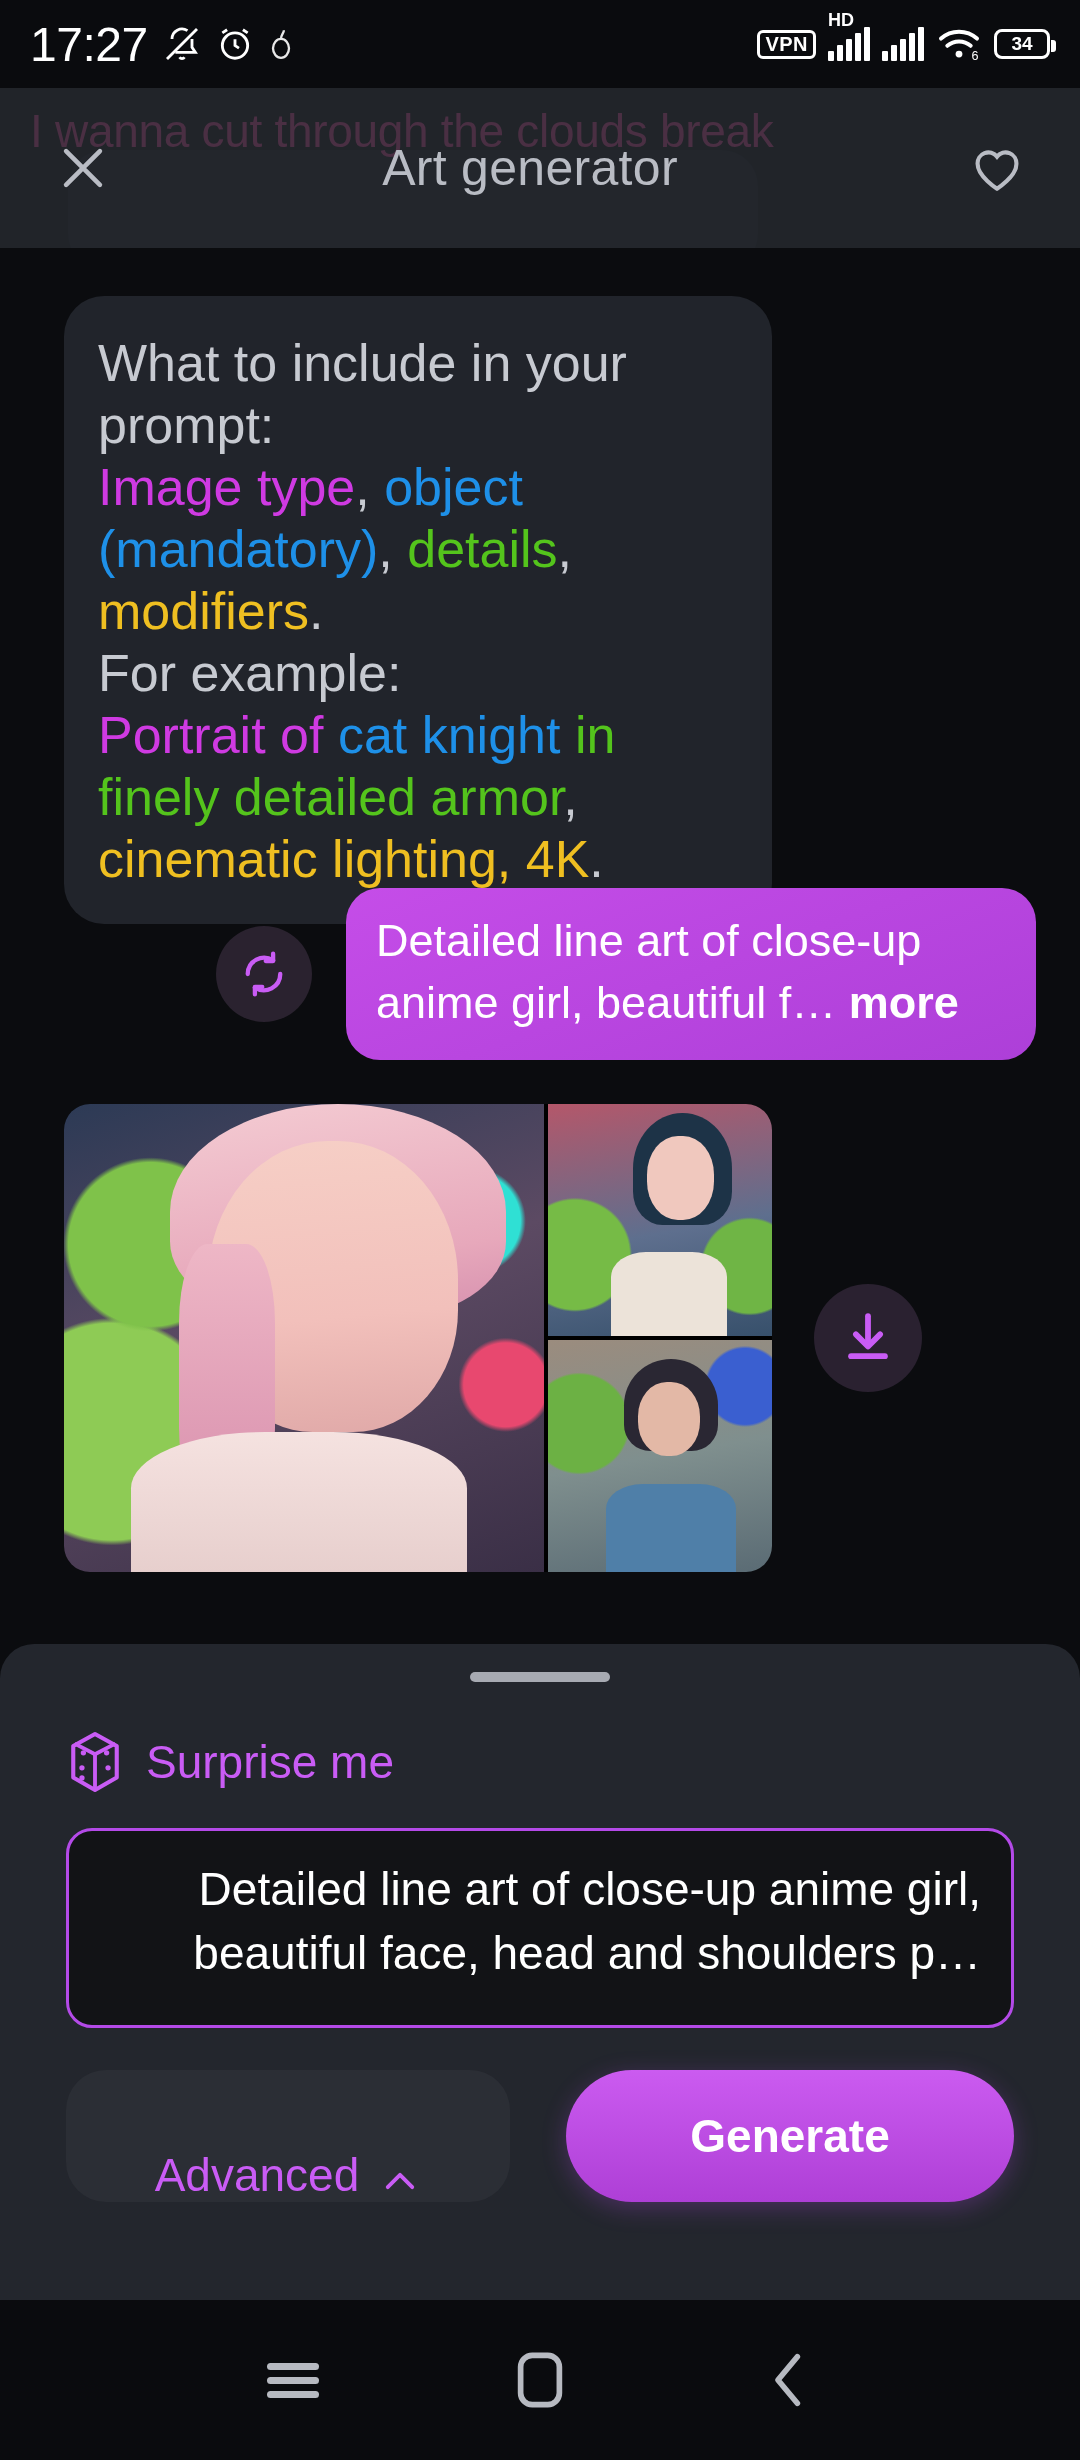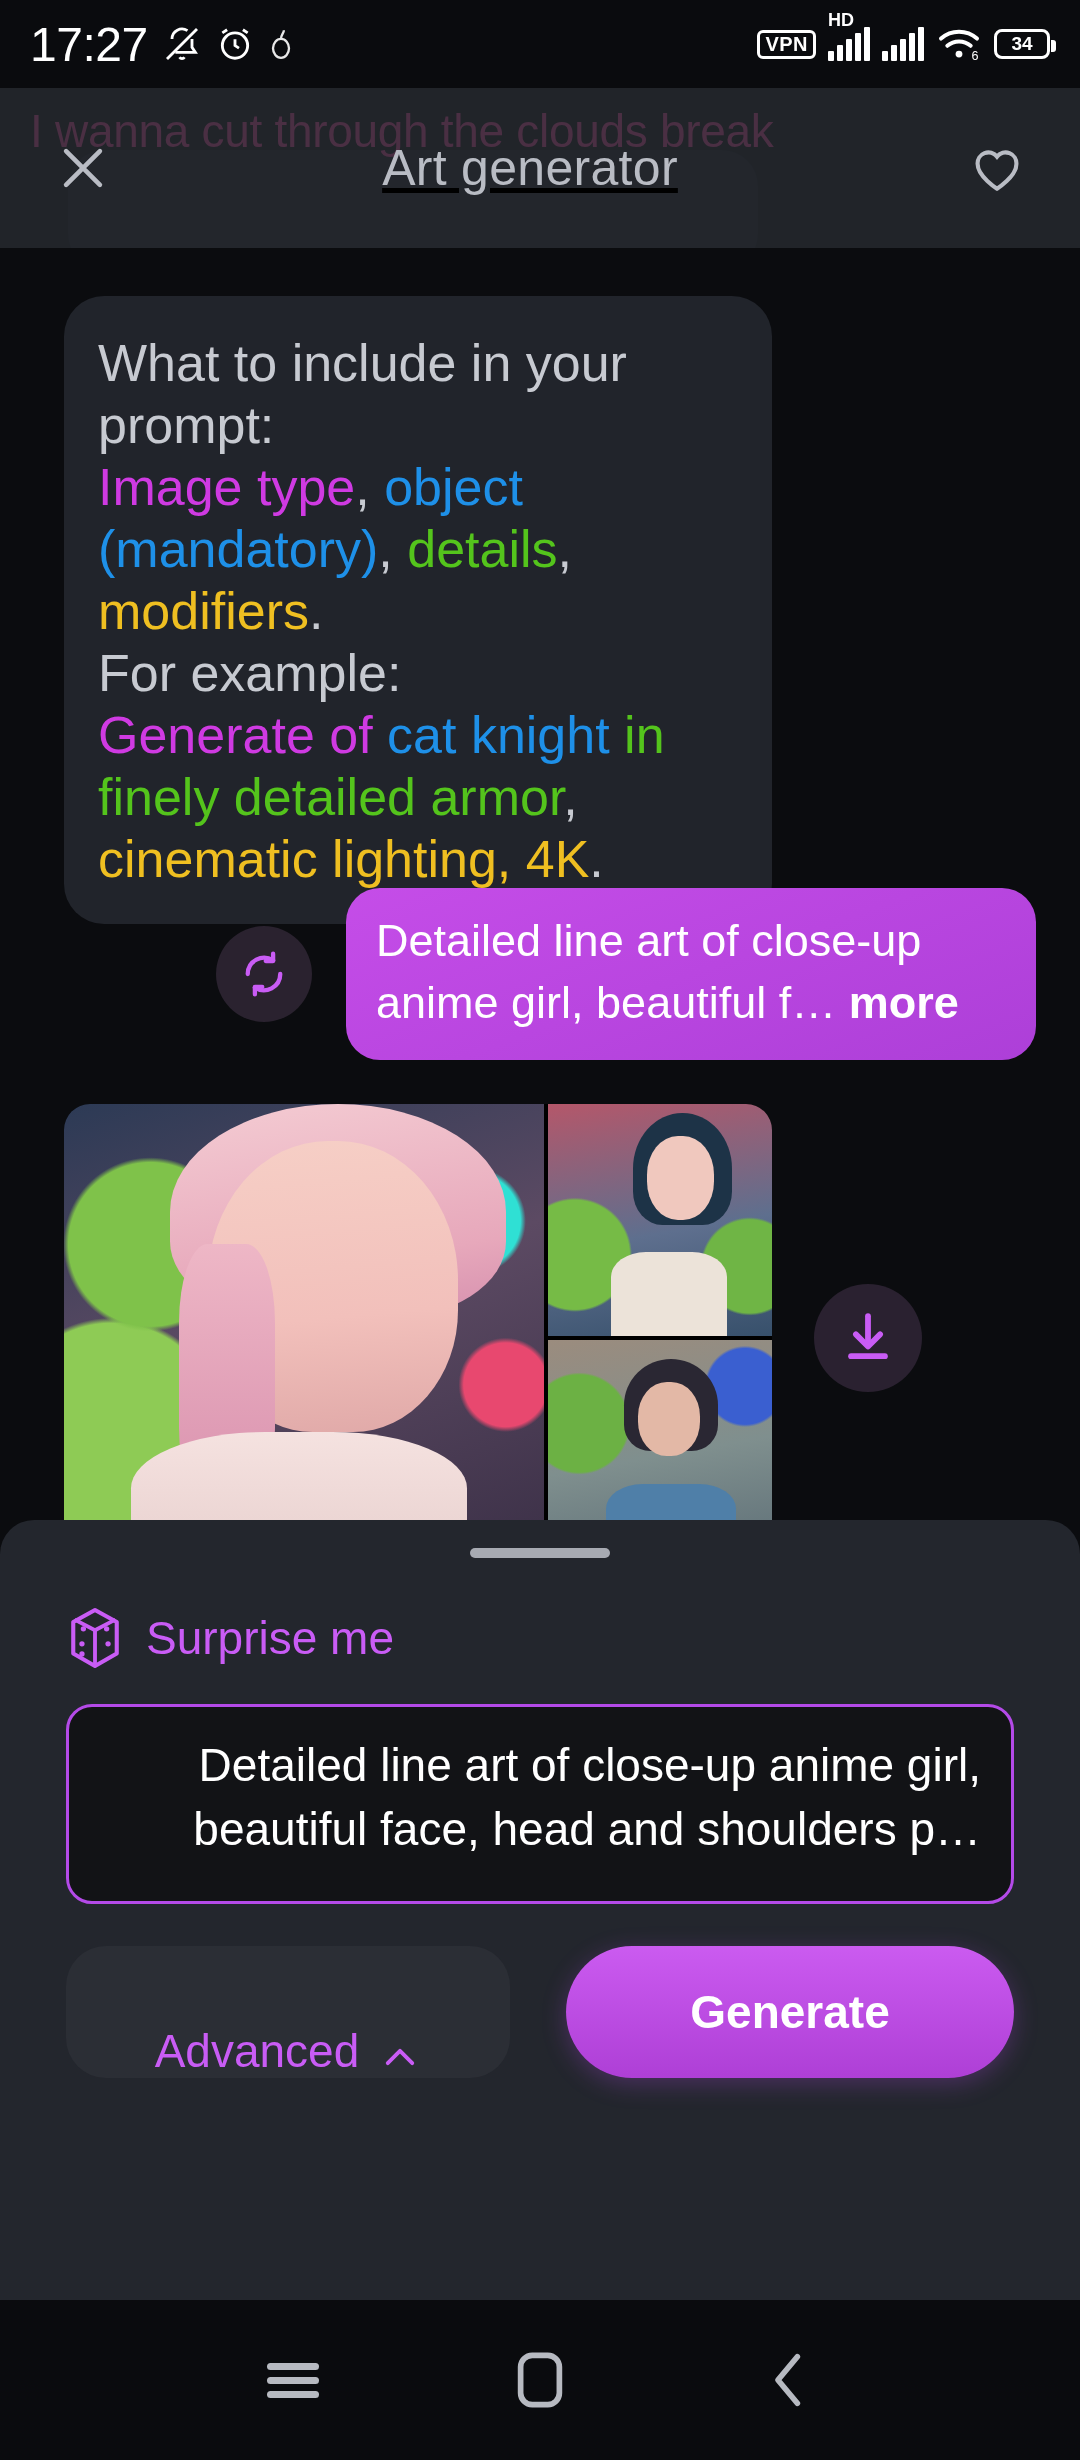--- a/index.html
+++ b/index.html
@@ -34,21 +34,21 @@
   .ghost-line{ position:absolute; top:104px; left:30px; width:1020px;
     font-size:46px; color:#ec4899; white-space:nowrap; letter-spacing:-0.3px; z-index:5; }
 
   
   .ghost-bubble{ position:absolute; top:150px; left:68px; width:690px; height:120px;
     background:#16181d; border-radius:36px; z-index:4; }
 
   
   .appbar{ position:absolute; top:88px; left:0; width:1080px; height:160px;
     background:rgba(38,41,48,0.82); display:flex; align-items:center;
-    padding:11px 44px; z-index:30;text-decoration:underline; }
+    padding:11px 44px; z-index:30; }
   .appbar-title{ flex:1; text-align:center; font-size:50px; color:#b9bcc4;
     letter-spacing:0.3px; padding-right:20px; }
   .icon-btn{ width:78px; height:78px; display:flex; align-items:center;
     justify-content:center; }
 
   
   .chat{ position:absolute; top:248px; left:0; width:1080px; height:1366px;
     background:#0b0c0f; overflow:hidden; z-index:10; }
 
   .info-bubble{ position:absolute; left:64px; top:48px; width:708px;
@@ -74,21 +74,21 @@
   .collage{ margin-left:64px; width:708px; height:468px; border-radius:26px;
     overflow:hidden; display:flex; gap:4px; background:#000; }
   .collage .big{ flex:0 0 480px; position:relative; overflow:hidden; }
   .collage .side{ flex:1; display:flex; flex-direction:column; gap:4px; }
   .collage .side > div{ flex:1; position:relative; overflow:hidden; }
 
   .dl-btn{ margin-left:42px; width:108px; height:108px; border-radius:50%;
     background:#2a2130; display:flex; align-items:center; justify-content:center; }
 
   
-  .sheet{ position:absolute; left:0; bottom:160px; width:1080px; height:780px;
+  .sheet{ position:absolute; left:0; bottom:160px; width:1080px; height:656px;
     background:#23262d; border-radius:34px 34px 0 0; z-index:20; }
   .grabber{ width:140px; height:10px; border-radius:6px; background:#a7aab2;
     margin:28px auto 0 auto; }
 
   .quickrow{ display:flex; align-items:center; margin:48px 66px 0 66px; }
   .quick{ display:flex; align-items:center; gap:22px; }
   .quick span{ font-size:46px; color:#c95cf5; }
   .quick.right{ margin-left:auto; }
 
   .promptbox{ margin:34px 66px 0 66px; height:200px; border:3px solid #b44ae8;
@@ -228,21 +228,21 @@
 
   <div class="chat">
 
     <div class="info-bubble">
       <p>What to include in your prompt:</p>
       <p>
         <span class="c-magenta">Image type</span><span class="c-grey">, </span><span class="c-blue">object (mandatory)</span><span class="c-grey">, </span><span class="c-green">details</span><span class="c-grey">, </span><span class="c-yellow">modifiers</span><span class="c-grey">.</span>
       </p>
       <p>For example:</p>
       <p>
-        <span class="c-magenta">Generate of</span><span class="c-grey"> </span><span class="c-blue">cat knight</span><span class="c-grey"> </span><span class="c-green">in finely detailed armor</span><span class="c-grey">, </span><span class="c-yellow">cinematic lighting, 4K</span><span class="c-grey">.</span>
+        <span class="c-magenta">Portrait of</span><span class="c-grey"> </span><span class="c-blue">cat knight</span><span class="c-grey"> </span><span class="c-green">in finely detailed armor</span><span class="c-grey">, </span><span class="c-yellow">cinematic lighting, 4K</span><span class="c-grey">.</span>
       </p>
     </div>
 
     <div class="user-row">
       <div class="regen-btn">
         <svg width="52" height="52" viewBox="0 0 24 24">
           <path d="M19.5 12a7.5 7.5 0 0 1-11.7 6.2" fill="none" stroke="#c95cf5" stroke-width="2" stroke-linecap="round"></path>
           <path d="M4.5 12A7.5 7.5 0 0 1 16.2 5.8" fill="none" stroke="#c95cf5" stroke-width="2" stroke-linecap="round"></path>
           <path d="M16.2 2.6l0 3.4 -3.4 0" fill="none" stroke="#c95cf5" stroke-width="2" stroke-linecap="round" stroke-linejoin="round"></path>
           <path d="M7.8 21.4l0-3.4 3.4 0" fill="none" stroke="#c95cf5" stroke-width="2" stroke-linecap="round" stroke-linejoin="round"></path>

